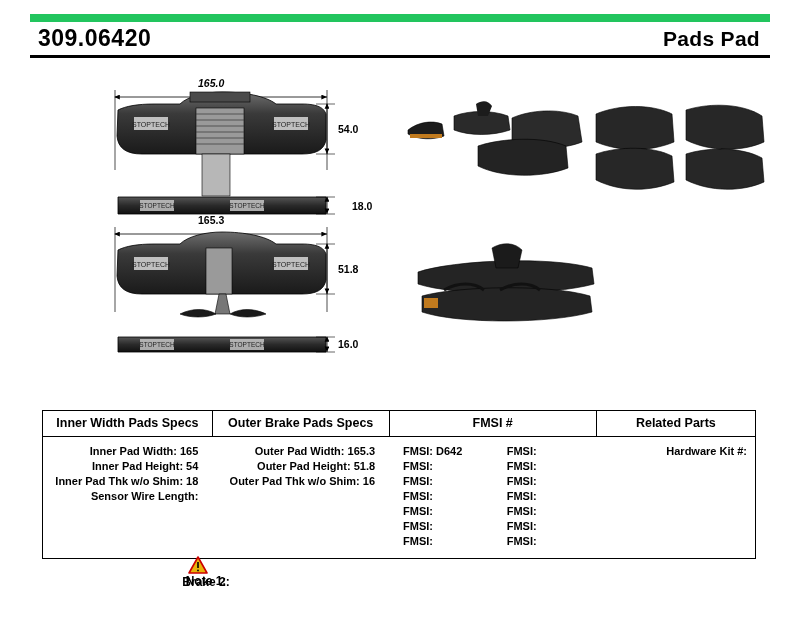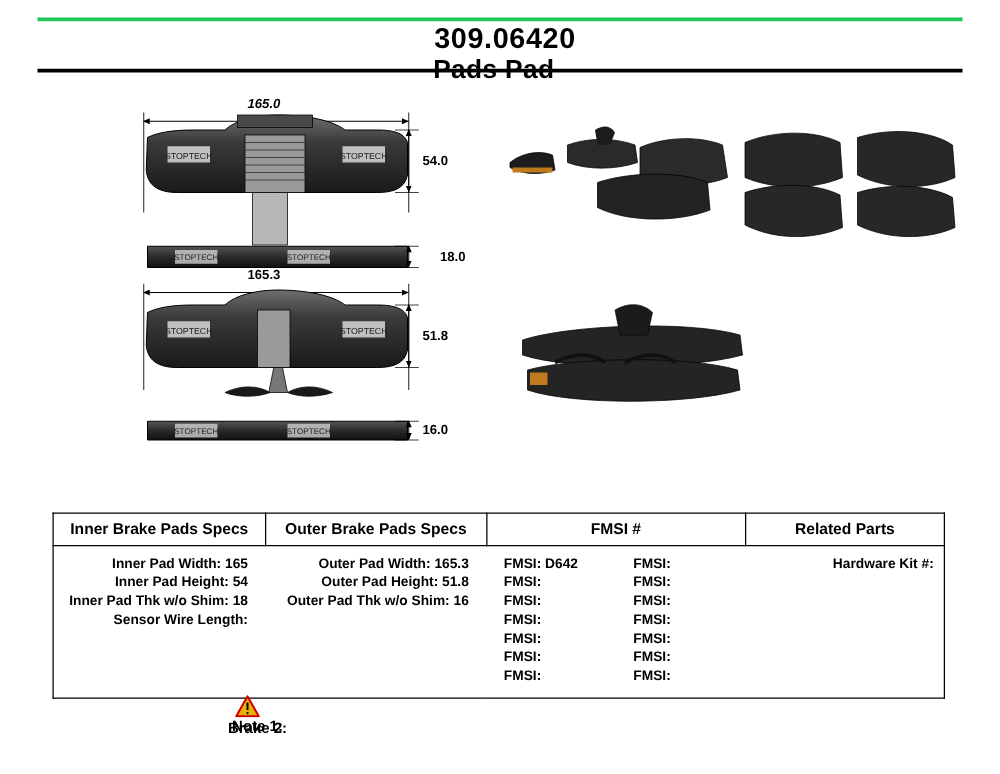--- a/index.html
+++ b/index.html
@@ -16,27 +16,26 @@
     overflow: hidden;
   }
 
   
   .header {
     position: absolute;
     left: 30px;
     top: 14px;
     width: 740px;
     height: 44px;
-    border-top: 3px solid #22c55e;
+    border-top: 8px solid #22c55e;
     border-bottom: 3px solid #000;
     display: flex;
     align-items: center;
     justify-content: space-between;
     box-sizing: border-box;
-    flex-direction: column;
   }
   .part-number {
     font-size: 23px;
     font-weight: bold;
     letter-spacing: 0.5px;
     padding-left: 8px;
   }
   .doc-title {
     font-size: 21px;
     font-weight: bold;
@@ -279,21 +278,21 @@
   <div class="dim-label" style="left:308px; top:61px;">54.0</div>
   <div class="dim-label" style="left:308px; top:138px;margin-left:14px;">18.0</div>
   <div class="dim-label" style="left:168px; top:152px;">165.3</div>
   <div class="dim-label" style="left:308px; top:201px;">51.8</div>
   <div class="dim-label" style="left:308px; top:276px;text-align:right;">16.0</div>
 </div>
 
 <table class="spec-table">
   <thead>
     <tr>
-      <th style="width:169px">Inner Brake Pads Specs</th>
+      <th style="width:169px">Inner Width Pads Specs</th>
       <th style="width:176px">Outer Brake Pads Specs</th>
       <th style="width:209px">FMSI #</th>
       <th style="width:160px">Related Parts</th>
     </tr>
   </thead>
   <tbody>
     <tr>
       <td>
         <div class="cell-pad">
           <div class="spec-line">Inner Pad Width: 165</div>

